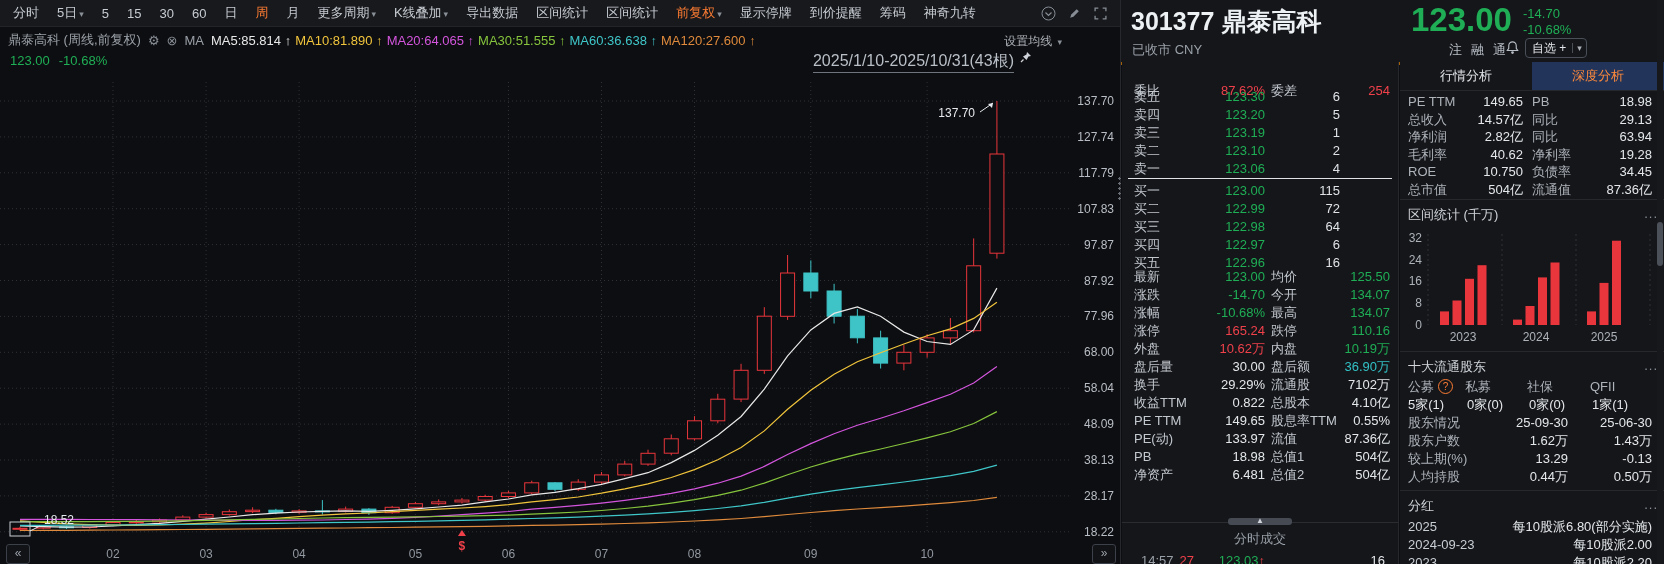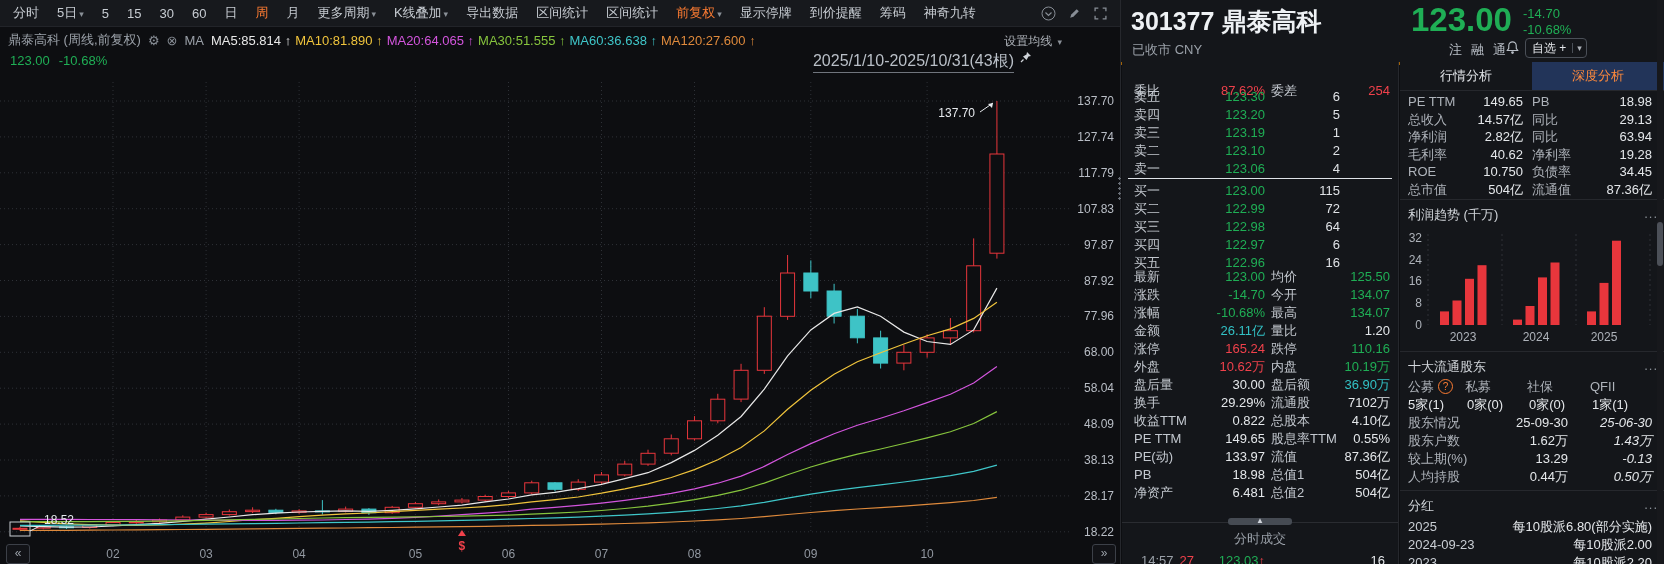--- a/index.html
+++ b/index.html
@@ -72,21 +72,21 @@
   .a-l2{position:absolute;left:132px;color:#aeb3ba;} .a-v2{position:absolute;right:12px;color:#e4e7ea;}
   .sec-div{position:absolute;left:0;width:264px;border-top:1px solid #26282d;}
   .sec-head{position:absolute;left:8px;color:#d2d6db;font-size:13px;}
   .sec-more{position:absolute;right:12px;color:#8a9097;cursor:pointer;letter-spacing:1px;}
   #profit-svg{position:absolute;left:0;top:166px;}
   #holders{position:absolute;left:0;top:292px;width:264px;}
   .h-types{position:relative;height:18px;line-height:18px;color:#aeb3ba;}
   .h-counts{position:relative;height:18px;line-height:18px;color:#e4e7ea;}
   .hrow{position:relative;height:18px;line-height:18px;}
   .h-l{position:absolute;left:8px;color:#aeb3ba;} .h-c1{position:absolute;right:96px;color:#e4e7ea;}
-  .h-c2{position:absolute;right:12px;color:#e4e7ea;font-style:italic;}
+  .h-c2{position:absolute;right:12px;color:#e4e7ea;}
   .qmark{display:inline-block;width:13px;height:13px;border:1px solid var(--orange-accent,#fb7b32);border-radius:50%;
     color:var(--orange-accent,#fb7b32);font-size:10px;line-height:13px;text-align:center;margin-left:4px;vertical-align:1px;}
   #divs{position:absolute;left:0;top:432px;width:264px;}
   .drow{position:relative;height:18px;line-height:18px;}
   .d-y{position:absolute;left:8px;color:#c9ced4;} .d-v{position:absolute;right:12px;color:#e4e7ea;}
   #sb-track{position:absolute;left:1657px;top:0;width:6px;height:564px;background:#17181c;}
   #sb-thumb{position:absolute;left:1657px;top:222px;width:6px;height:44px;background:#4c5058;border-radius:3px;}
 </style>
 </head>
 <body>
@@ -403,26 +403,20 @@
           <span class="m-l2">今开</span>
           <span class="m-v2 g">134.07</span>
         </div>
         <div class="mrow">
           <span class="m-l1">涨幅</span>
           <span class="m-v1 g">-10.68%</span>
           <span class="m-l2">最高</span>
           <span class="m-v2 g">134.07</span>
         </div>
         <div class="mrow">
-          <span class="m-l1">金额</span>
-          <span class="m-v1 c">26.11亿</span>
-          <span class="m-l2">量比</span>
-          <span class="m-v2 w">1.20</span>
-        </div>
-        <div class="mrow">
           <span class="m-l1">涨停</span>
           <span class="m-v1 r">165.24</span>
           <span class="m-l2">跌停</span>
           <span class="m-v2 g">110.16</span>
         </div>
         <div class="mrow">
           <span class="m-l1">外盘</span>
           <span class="m-v1 r">10.62万</span>
           <span class="m-l2">内盘</span>
           <span class="m-v2 g">10.19万</span>
@@ -519,21 +513,21 @@
           <span class="a-v2">34.45</span>
         </div>
         <div class="arow">
           <span class="a-l1">总市值</span>
           <span class="a-v1">504亿</span>
           <span class="a-l2">流通值</span>
           <span class="a-v2">87.36亿</span>
         </div>
       </div>
     <div class="sec-div" style="top:137px"></div>
-    <div class="sec-head" style="top:144px">利润趋势 (千万)</div>
+    <div class="sec-head" style="top:144px">区间统计 (千万)</div>
     <div class="sec-more" style="top:144px">...</div>
     <svg id="profit-svg" width="264" height="124">
         <line x1="28" y1="6" x2="28" y2="97" stroke="#2e3136" stroke-dasharray="2,3"></line>
         <line x1="102" y1="6" x2="102" y2="97" stroke="#2e3136" stroke-dasharray="2,3"></line>
         <line x1="176" y1="6" x2="176" y2="97" stroke="#2e3136" stroke-dasharray="2,3"></line>
         <line x1="250" y1="6" x2="250" y2="97" stroke="#2e3136" stroke-dasharray="2,3"></line>
         <text x="22" y="13.992000000000004" text-anchor="end" font-size="12" fill="#aeb3ba">32</text>
         <text x="22" y="35.744" text-anchor="end" font-size="12" fill="#aeb3ba">24</text>
         <text x="22" y="57.496" text-anchor="end" font-size="12" fill="#aeb3ba">16</text>
         <text x="22" y="79.248" text-anchor="end" font-size="12" fill="#aeb3ba">8</text>

